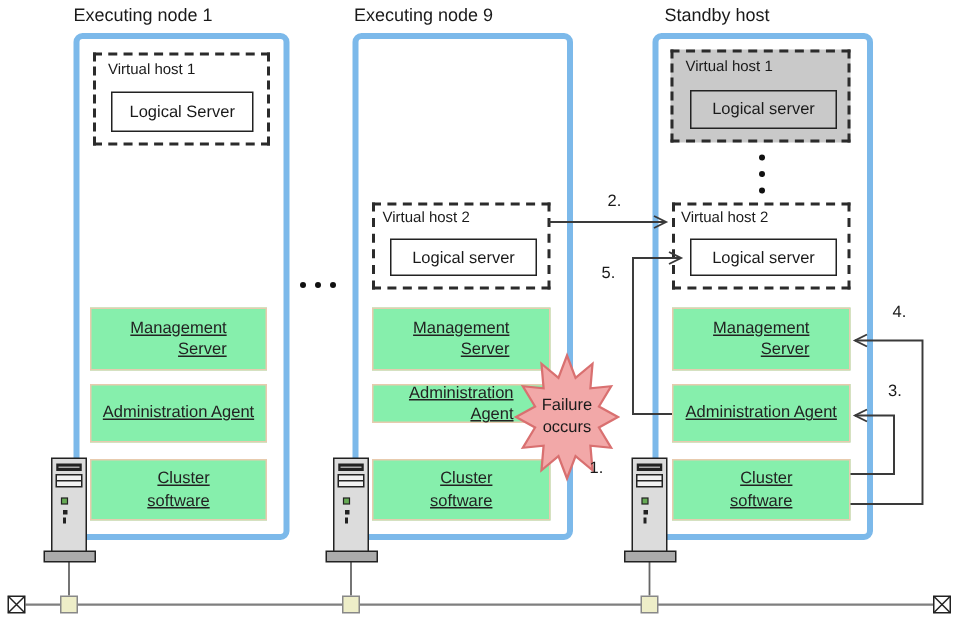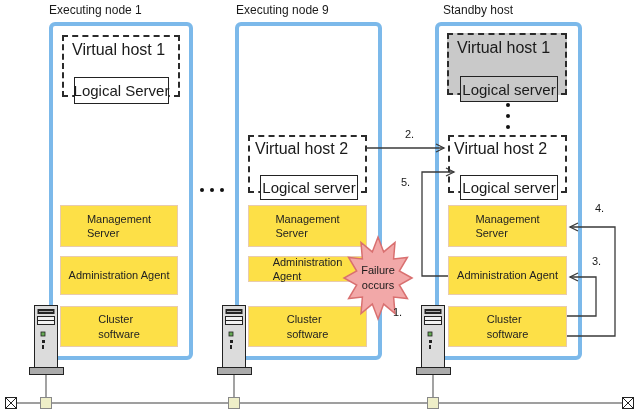--- a/index.html
+++ b/index.html
@@ -4,27 +4,27 @@
 <style>
   html,body{margin:0;padding:0;background:#fff;}
   #canvas{
     position:relative;width:639px;height:412px;background:#fff;overflow:hidden;
     font-family:"Liberation Sans",sans-serif;color:#1a1a1a;
   }
   .title{position:absolute;font-size:12px;white-space:nowrap;}
   .node{position:absolute;border:4px solid #7CB9EA;border-radius:6px;background:#fff;box-sizing:border-box;}
   .vh{position:absolute;border:2px dashed #2b2b2b;background:#fff;box-sizing:border-box;}
   .vh.gray{background:#C9C9C9;}
-  .vh-label{position:absolute;font-size:16px;white-space:nowrap;}
+  .vh-label{position:absolute;font-size:10px;white-space:nowrap;}
   .ls{position:absolute;border:1.5px solid #222;background:#fff;box-sizing:border-box;
-      display:flex;align-items:center;justify-content:center;font-size:15px;white-space:nowrap;margin-top:16px;}
+      display:flex;align-items:center;justify-content:center;font-size:11px;white-space:nowrap;}
   .ls.gray{background:#C9C9C9;}
-  .comp{position:absolute;background:#fde047;border:1px solid #E8CBAE;box-sizing:border-box;
-        display:flex;align-items:center;justify-content:center;text-align:left;
-        font-size:11px;line-height:1.3;white-space:pre-line;color:#222;}
+  .comp{position:absolute;background:#86efac;border:1px solid #E8CBAE;box-sizing:border-box;
+        display:flex;align-items:center;justify-content:center;text-align:right;
+        font-size:11px;line-height:1.3;white-space:pre-line;color:#222;text-decoration:underline;}
   .step{position:absolute;font-size:11px;z-index:6;}
   .failure-label{position:absolute;font-size:11px;line-height:1.35;text-align:center;
         white-space:pre-line;z-index:6;}
   .dots-h{position:absolute;display:flex;gap:6px;}
   .dots-h span{width:4px;height:4px;border-radius:50%;background:#111;}
   .dots-v{position:absolute;display:flex;flex-direction:column;gap:7px;}
   .dots-v span{width:4px;height:4px;border-radius:50%;background:#111;}
   #overlay{position:absolute;left:0;top:0;z-index:5;pointer-events:none;}
 </style>
 </head>

